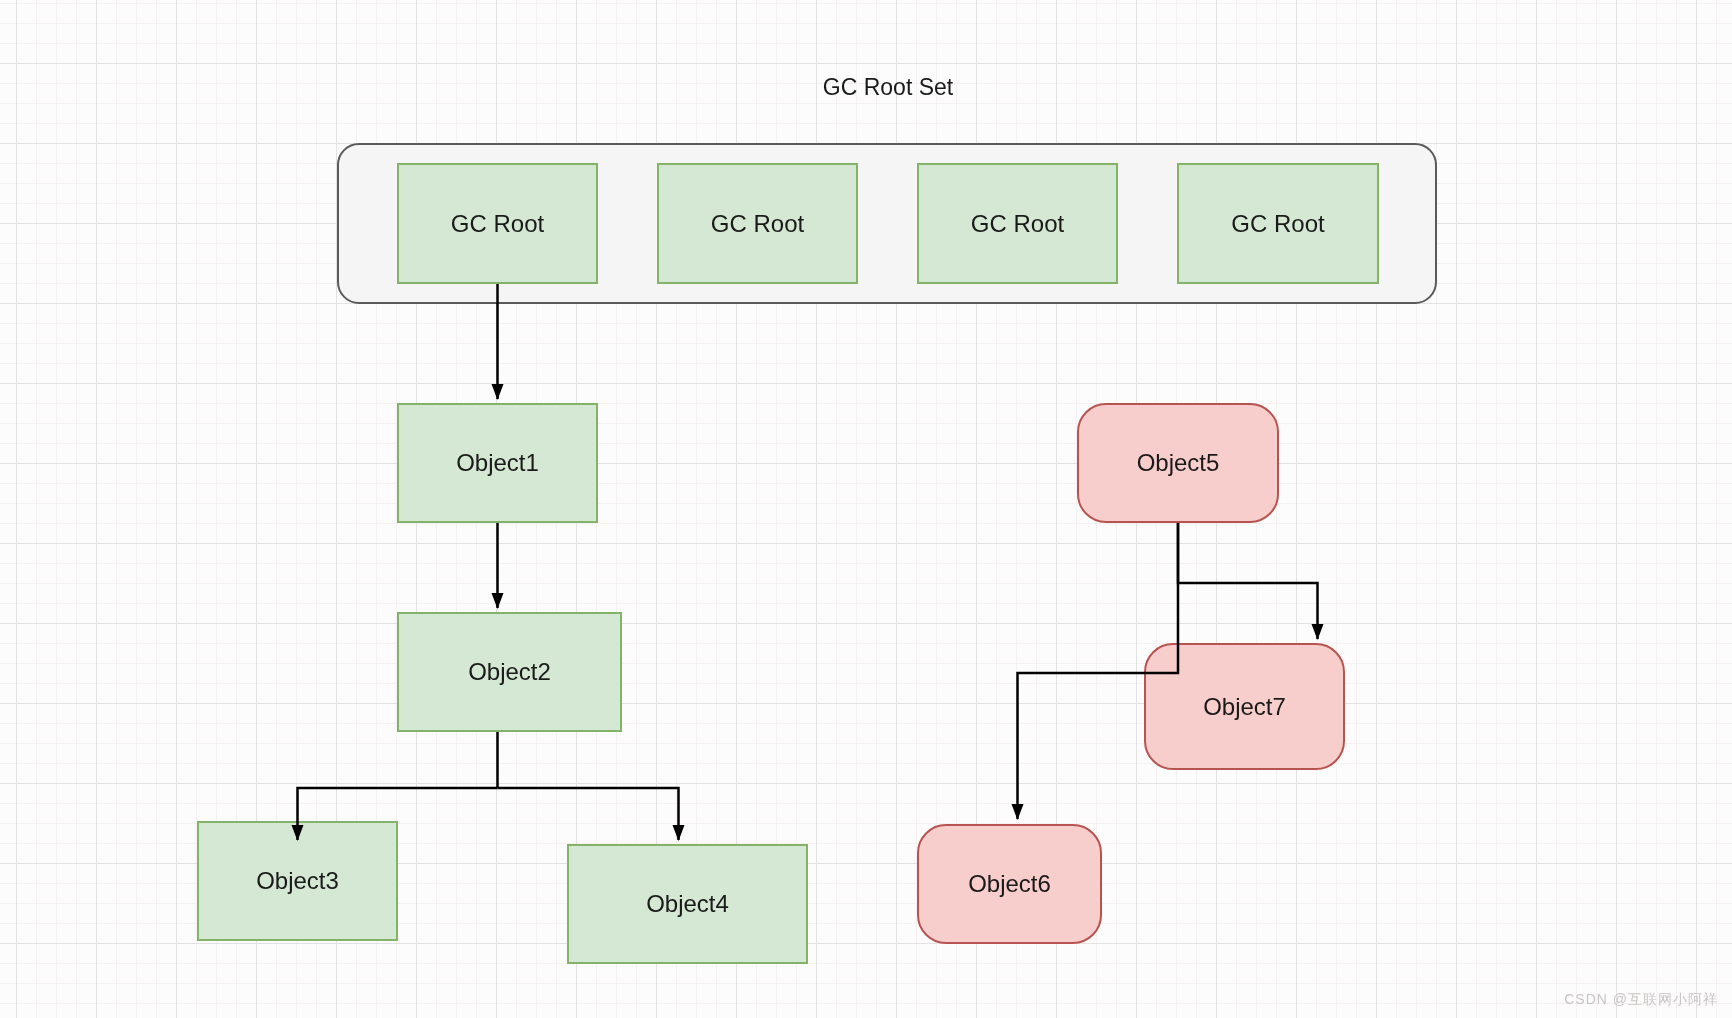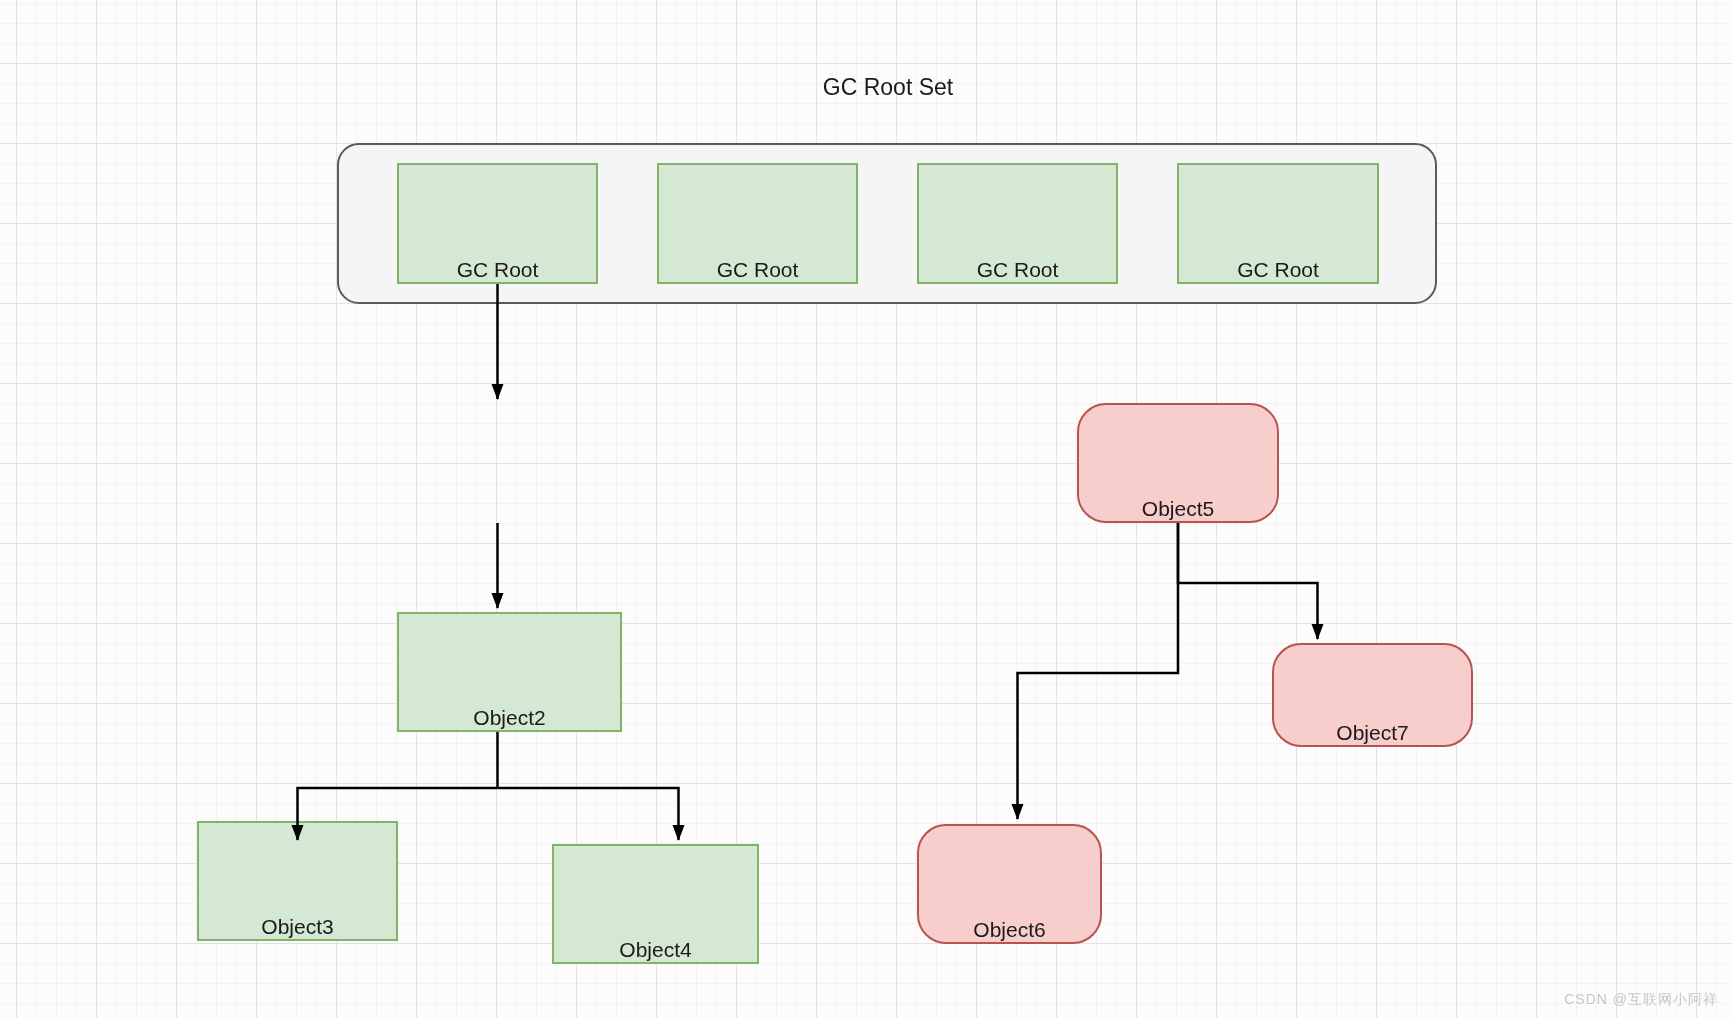--- a/index.html
+++ b/index.html
@@ -52,23 +52,23 @@
     height: 161px;
     box-sizing: border-box;
     background: var(--container-fill);
     border: 2px solid var(--container-border);
     border-radius: 22px;
   }
   .node {
     position: absolute;
     box-sizing: border-box;
     display: flex;
-    align-items: flex-end;
+    align-items: center;
     justify-content: center;
-    font-size: 21px;
+    font-size: 24px;
     text-align: center;
     border: 2px solid;
   }
   .node.reachable {
     background: var(--reachable-fill);
     border-color: var(--reachable-border);
   }
   .node.unreachable {
     background: var(--unreachable-fill);
     border-color: var(--unreachable-border);
@@ -110,37 +110,40 @@
   <div class="node reachable" style="left:657px;top:163px;width:201px;height:121px">
     <span>GC Root</span>
   </div>
   <div class="node reachable" style="left:917px;top:163px;width:201px;height:121px">
     <span>GC Root</span>
   </div>
   <div class="node reachable" style="left:1177px;top:163px;width:202px;height:121px">
     <span>GC Root</span>
   </div>
 
+  <div class="node reachable" style="left:397px;top:403px;width:201px;height:120px">
+    <span>Object1</span>
+  </div>
   <div class="node reachable" style="left:397px;top:612px;width:225px;height:120px">
     <span>Object2</span>
   </div>
   <div class="node reachable" style="left:197px;top:821px;width:201px;height:120px">
     <span>Object3</span>
   </div>
-  <div class="node reachable" style="left:552px;top:844px;width:207px;height:120px">
+  <div class="node reachable" style="left:567px;top:844px;width:241px;height:120px">
     <span>Object4</span>
   </div>
 
   <div class="node unreachable" style="left:1077px;top:403px;width:202px;height:120px">
     <span>Object5</span>
   </div>
   <div class="node unreachable" style="left:917px;top:824px;width:185px;height:120px">
     <span>Object6</span>
   </div>
-  <div class="node unreachable" style="left:1272px;top:643px;width:201px;height:104px">
+  <div class="node unreachable" style="left:1144px;top:643px;width:201px;height:127px">
     <span>Object7</span>
   </div>
 
   <svg class="connectors" viewBox="0 0 1732 1018">
     <defs>
       <marker id="arrow" viewBox="0 0 18 14" markerWidth="18" markerHeight="14" refX="16" refY="7" orient="auto" markerUnits="userSpaceOnUse">
         <path d="M 1 1 L 17 7 L 1 13 Z" style="fill:var(--connector);stroke:none"></path>
       </marker>
     </defs>
     <path d="M 497.5 284 L 497.5 399" marker-end="url(#arrow)"></path>

